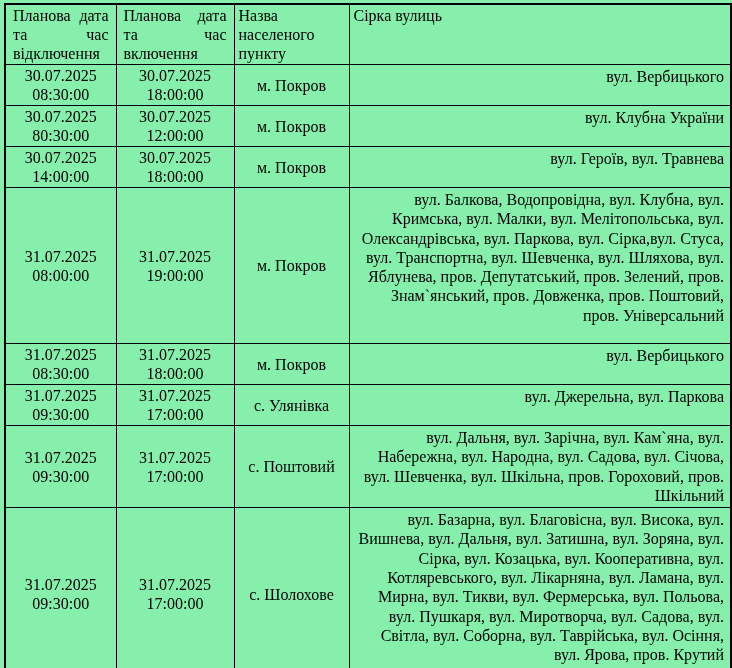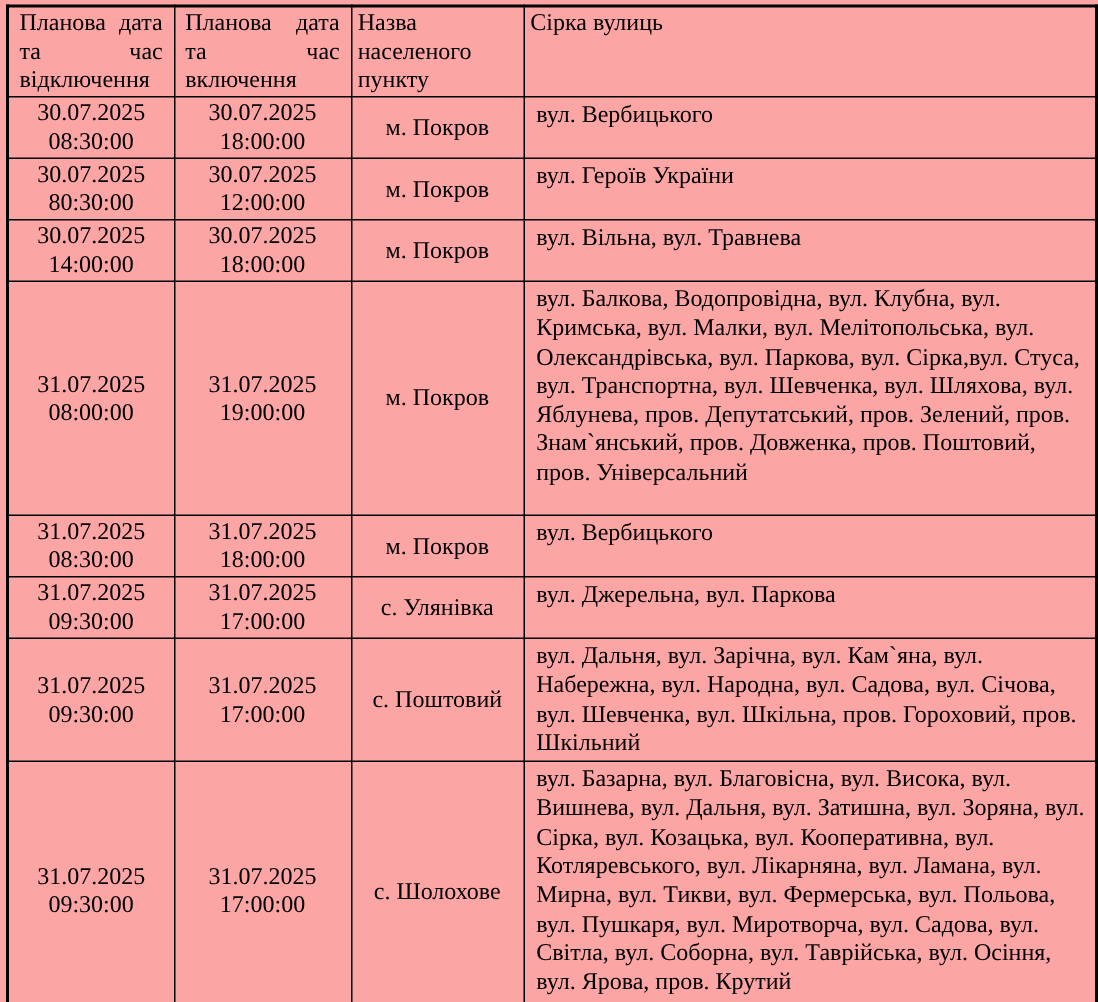--- a/index.html
+++ b/index.html
@@ -1,20 +1,20 @@
 <!DOCTYPE html>
 <html><head>
 <meta charset="utf-8">
 <style>
   * { box-sizing: border-box; }
   html, body { margin: 0; padding: 0; background: #ffffff; }
   .page {
     width: 732px;
     height: 668px;
-    background: #fca5a5;
+    background: #86efac;
     padding: 3px 2px 0 4px;
     font-family: "Liberation Serif", "DejaVu Serif", serif;
     color: #000000;
   }
   table.schedule {
     width: 726px;
     border-collapse: collapse;
     table-layout: fixed;
     border: 2px solid #000000;
   }
@@ -49,21 +49,21 @@
   tbody tr:nth-child(7) { height: 79px; }
   tbody tr:nth-child(8) { height: 174px; }
 
   td.meta {
     text-align: center;
     vertical-align: middle;
     line-height: 19px;
     padding: 1px 2px;
   }
   td.streets {
-    text-align: left;
+    text-align: right;
     vertical-align: top;
     line-height: 19.3px;
     padding: 2px 6px 2px 8px;
   }
 </style>
 </head>
 <body>
 
 <div class="page">
   <table class="schedule">
@@ -106,34 +106,34 @@
   <tr>
     <td class="meta">
       <div>30.07.2025</div>
       <div>80:30:00</div>
     </td>
     <td class="meta">
       <div>30.07.2025</div>
       <div>12:00:00</div>
     </td>
     <td class="meta">м. Покров</td>
-    <td class="streets">вул. Героїв України</td>
+    <td class="streets">вул. Клубна України</td>
   </tr>
 
   <tr>
     <td class="meta">
       <div>30.07.2025</div>
       <div>14:00:00</div>
     </td>
     <td class="meta">
       <div>30.07.2025</div>
       <div>18:00:00</div>
     </td>
     <td class="meta">м. Покров</td>
-    <td class="streets">вул. Вільна, вул. Травнева</td>
+    <td class="streets">вул. Героїв, вул. Травнева</td>
   </tr>
 
   <tr>
     <td class="meta">
       <div>31.07.2025</div>
       <div>08:00:00</div>
     </td>
     <td class="meta">
       <div>31.07.2025</div>
       <div>19:00:00</div>

